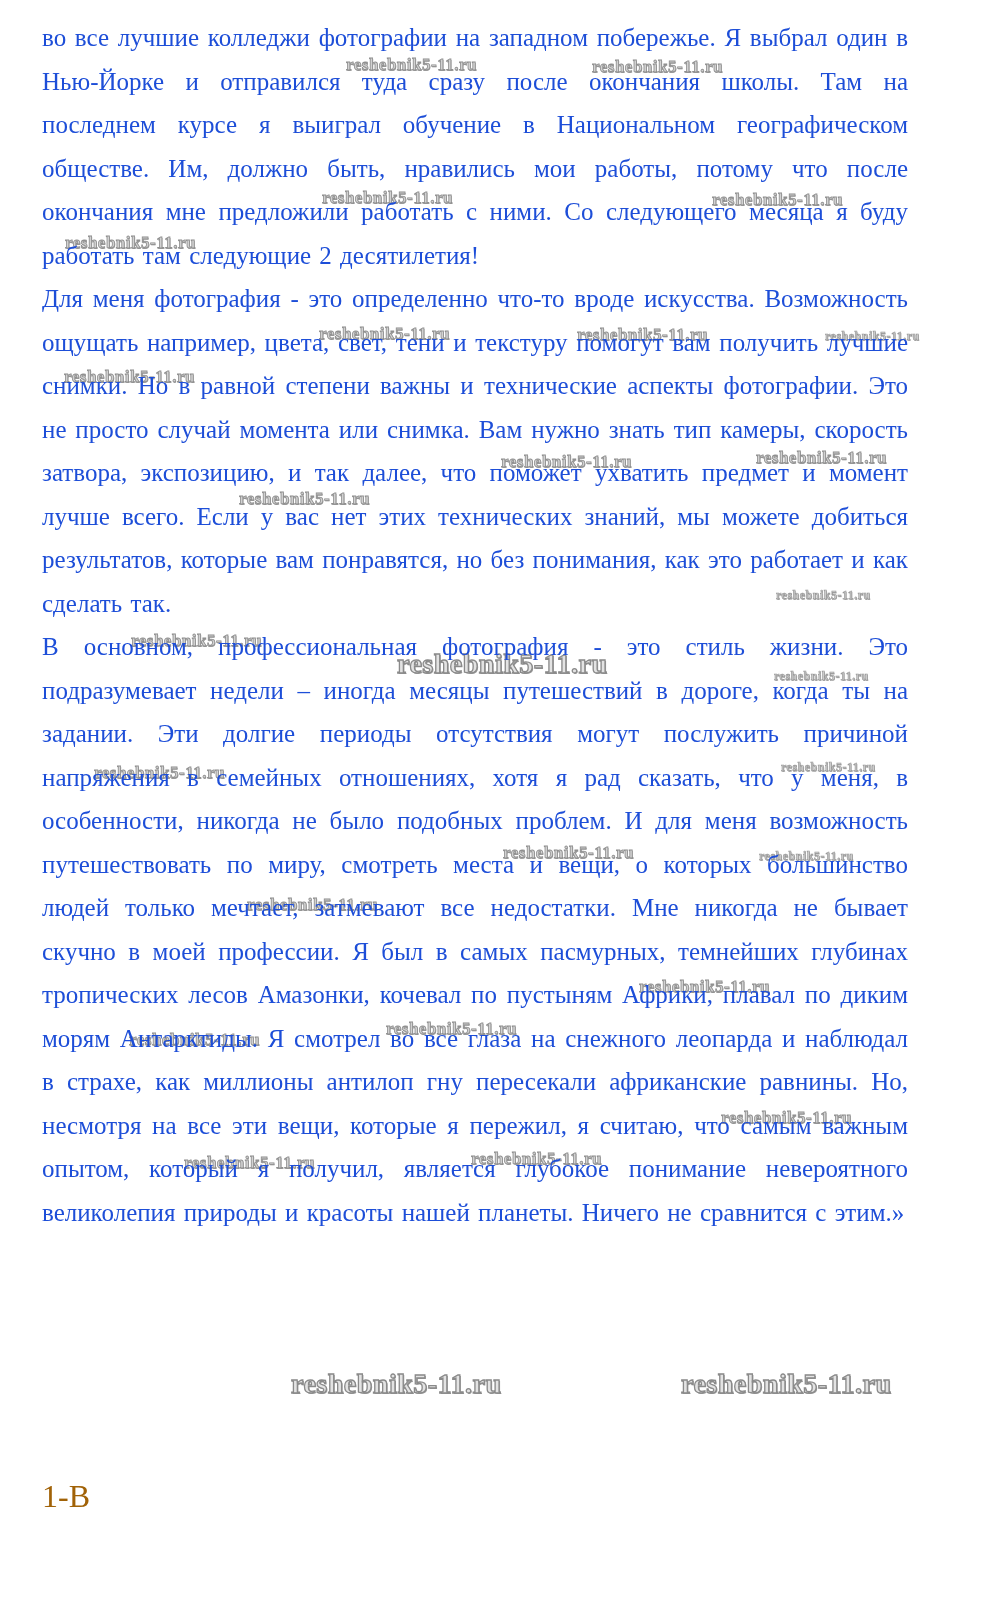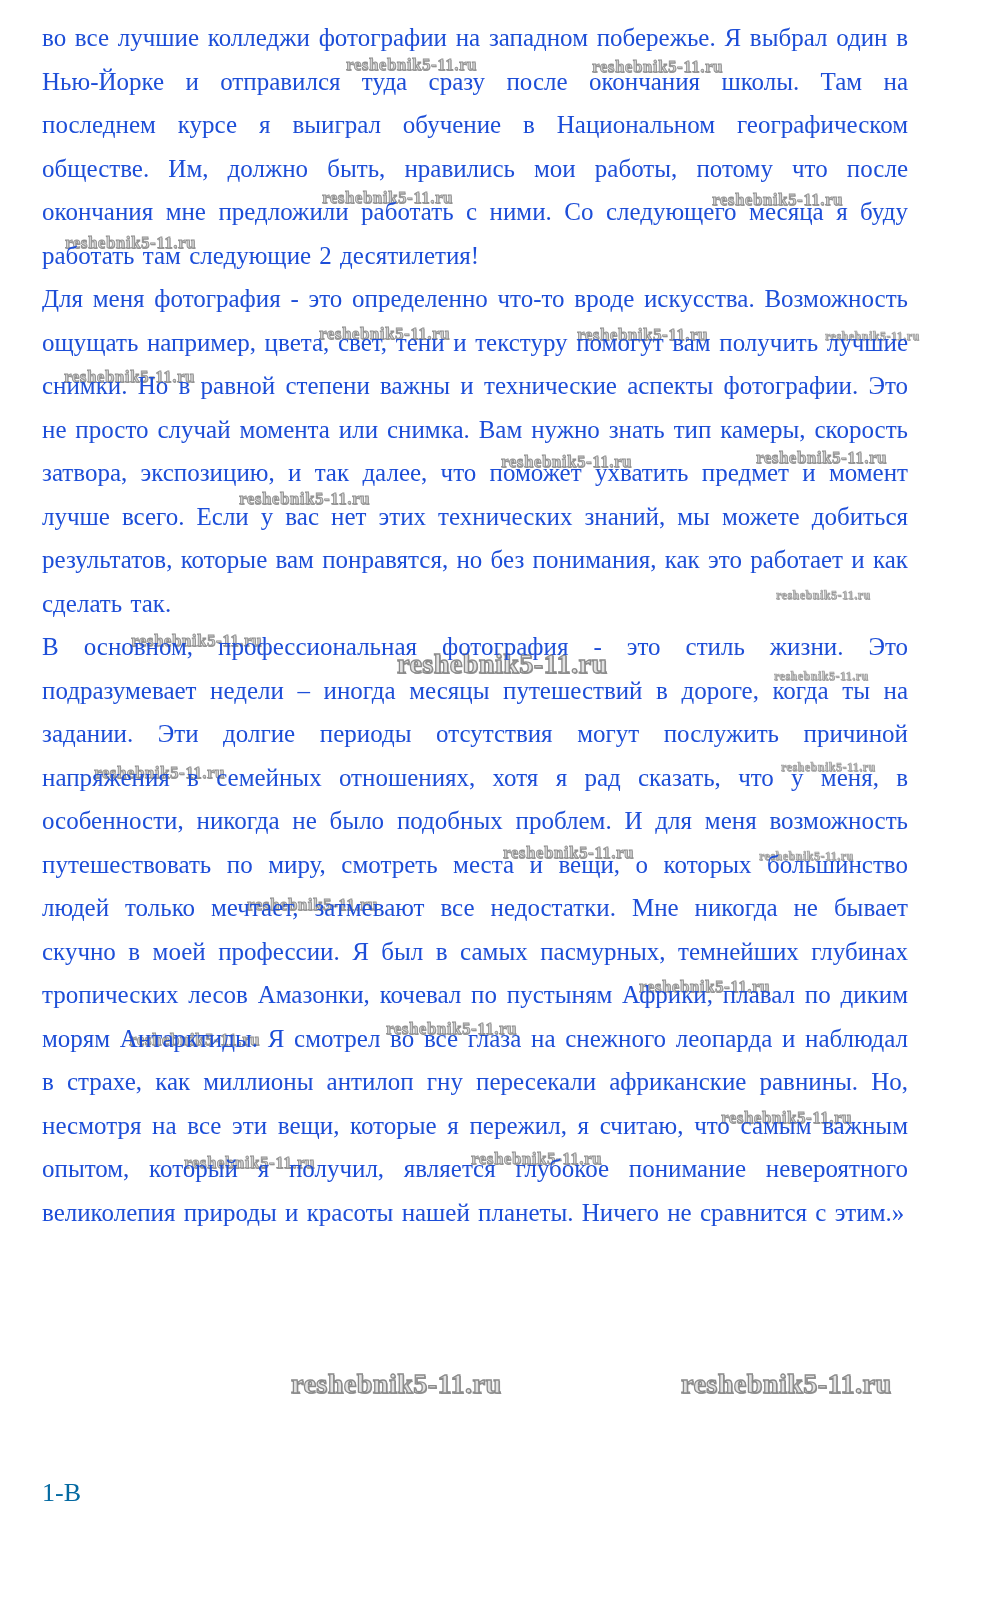--- a/index.html
+++ b/index.html
@@ -27,22 +27,22 @@
     font-size: 25px;
     line-height: 43.5px;
     color: #1d4ed8;
     text-align: justify;
     word-spacing: 2px;
   }
   .footer-label {
     position: absolute;
     left: 42px;
     top: 1478px;
-    font-size: 26px;
-    color: #0369a1;
+    font-size: 32px;
+    color: #a16207;
   }
   .wm-layer {
     position: absolute;
     left: 0; top: 0; right: 0; bottom: 0;
     pointer-events: none;
     margin-left: 19px;
   }
   .wm {
     position: absolute;
     font-family: "Liberation Serif", "DejaVu Serif", serif;

